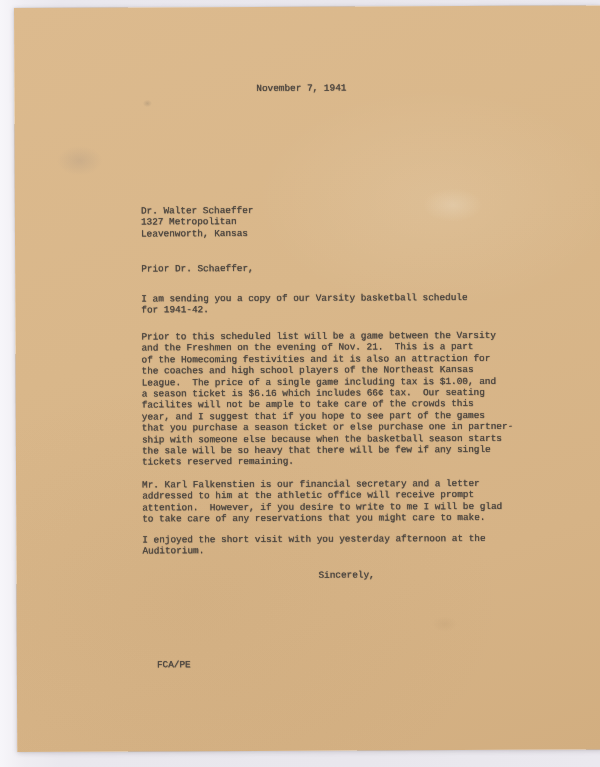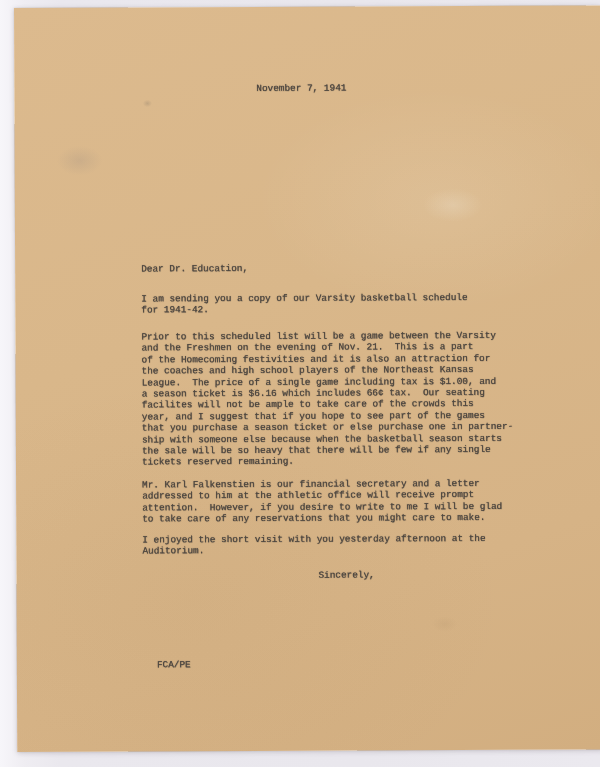--- a/index.html
+++ b/index.html
@@ -57,22 +57,25 @@
 <div class="scene">
   <div class="paper">
 
     <div class="smudge s1"></div>
     <div class="smudge s2"></div>
     <div class="smudge s3"></div>
     <div class="smudge s4"></div>
 
     <pre class="tw" style="left:242px;top:76px;">November 7, 1941</pre>
 
+    <pre class="tw" style="left:126px;top:198px;">Dr. Walter Schaeffer
+1327 Metropolitan
+Leavenworth, Kansas</pre>
 
-    <pre class="tw" style="left:126px;top:256px;">Dear Dr. Education,</pre>
+    <pre class="tw" style="left:126px;top:256px;">Prior Dr. Schaeffer,</pre>
 
     <pre class="tw" style="left:126px;top:286px;">I am sending you a copy of our Varsity basketball schedule
 for 1941-42.</pre>
 
     <pre class="tw" style="left:126px;top:324px;">Prior to this scheduled list will be a game between the Varsity
 and the Freshmen on the evening of Nov. 21.  This is a part
 of the Homecoming festivities and it is also an attraction for
 the coaches and high school players of the Northeast Kansas
 League.  The price of a single game including tax is $1.00, and
 a season ticket is $6.16 which includes 66¢ tax.  Our seating

